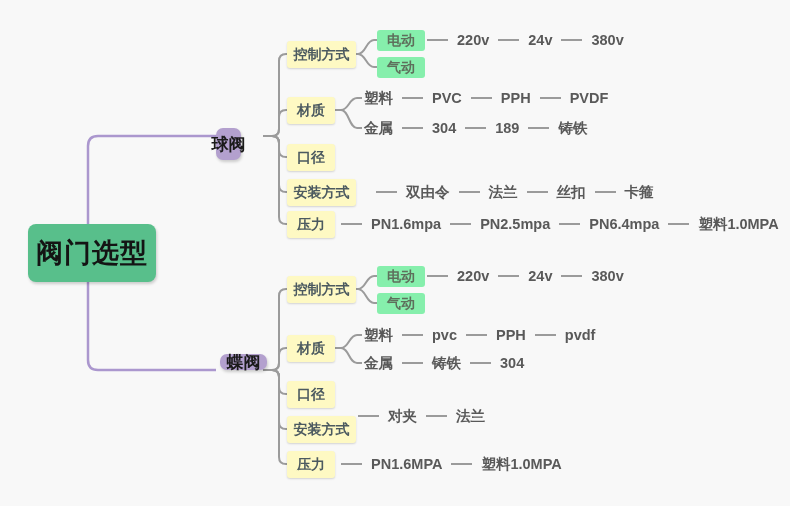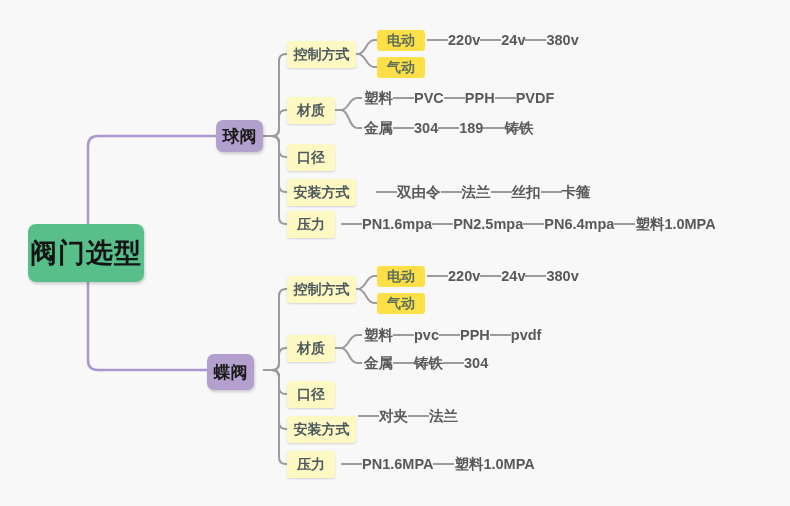--- a/index.html
+++ b/index.html
@@ -18,24 +18,24 @@
   }
   .node-branch{
     background:#b3a0ce;color:#1a1a1a;border-radius:7px;font-size:17px;
     box-shadow:1px 2px 3px rgba(0,0,0,.18);
   }
   .node-category{
     background:#fef9c3;color:#4c5a60;border-radius:3px;font-size:14px;
     box-shadow:0 1px 2px rgba(0,0,0,.15);
   }
   .node-sub{
-    background:#fde047;color:#5e705c;border-radius:3px;font-size:14px;
+    background:#86efac;color:#5e705c;border-radius:3px;font-size:14px;
   }
   .leaf-row{
-    position:absolute;height:20px;display:flex;align-items:center;
+    position:absolute;height:20px;display:flex;align-items:center;gap:9px;
     font-size:14.5px;font-weight:bold;color:#595959;white-space:nowrap;
   }
   .sep{width:21px;height:2px;background:#9b9b9b;flex:0 0 auto;}
   .leaf{flex:0 0 auto;}
 </style>
 </head>
 <body>
 
 <div class="canvas">
 
@@ -59,24 +59,24 @@
       <path d="M356 54 H358 C366 54 366 67 374 67 H377"></path>
       <path d="M335 110 H341 C349 110 349 98 357 98 H362"></path>
       <path d="M335 110 H341 C349 110 349 128 357 128 H362"></path>
       <path d="M356 289 H358 C366 289 366 276 374 276 H377"></path>
       <path d="M356 289 H358 C366 289 366 303 374 303 H377"></path>
       <path d="M335 348 H341 C349 348 349 335 357 335 H362"></path>
       <path d="M335 348 H341 C349 348 349 363 357 363 H362"></path>
     </g>
   </svg>
 
-  <div class="node node-root" style="left:28px;top:224px;width:116px;height:58px">阀门选型</div>
+  <div class="node node-root" style="left:28px;top:224px;width:128px;height:58px">阀门选型</div>
 
-  <div class="node node-branch" style="left:216px;top:120px;width:47px;height:32px">球阀</div>
-  <div class="node node-branch" style="left:207px;top:354px;width:47px;height:36px">蝶阀</div>
+  <div class="node node-branch" style="left:216px;top:128px;width:25px;height:32px">球阀</div>
+  <div class="node node-branch" style="left:220px;top:354px;width:47px;height:16px">蝶阀</div>
 
   <div class="node node-category" style="left:287px;top:41px;width:69px;height:27px">控制方式</div>
   <div class="node node-category" style="left:287px;top:97px;width:48px;height:27px">材质</div>
   <div class="node node-category" style="left:287px;top:144px;width:48px;height:27px">口径</div>
   <div class="node node-category" style="left:287px;top:179px;width:69px;height:27px">安装方式</div>
   <div class="node node-category" style="left:287px;top:211px;width:48px;height:27px">压力</div>
 
   <div class="node node-category" style="left:287px;top:276px;width:69px;height:27px">控制方式</div>
   <div class="node node-category" style="left:287px;top:335px;width:48px;height:27px">材质</div>
   <div class="node node-category" style="left:287px;top:381px;width:48px;height:27px">口径</div>

